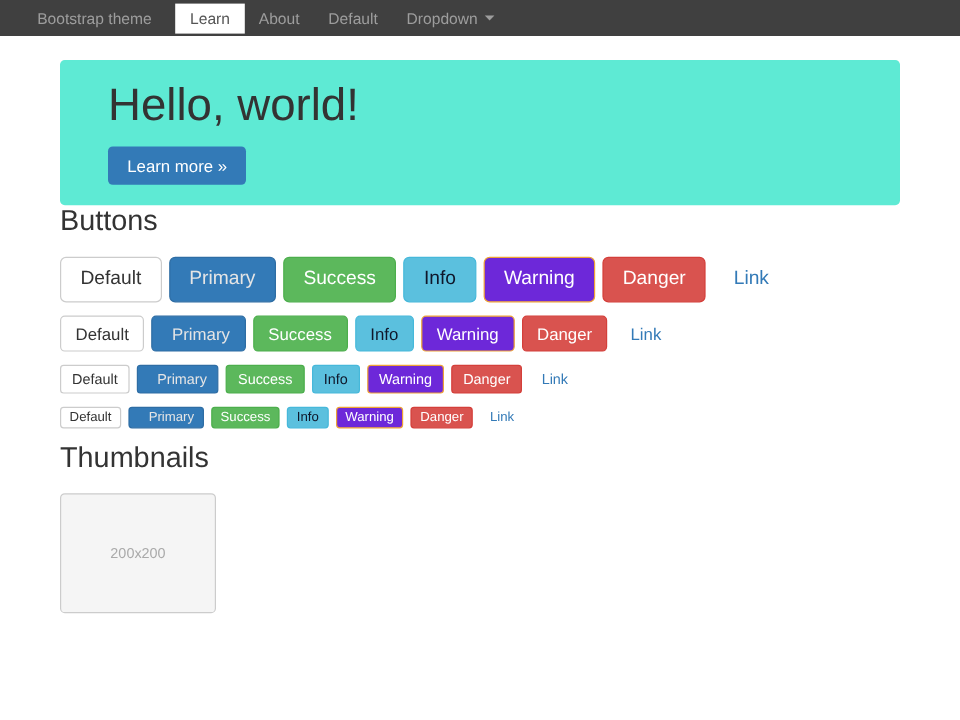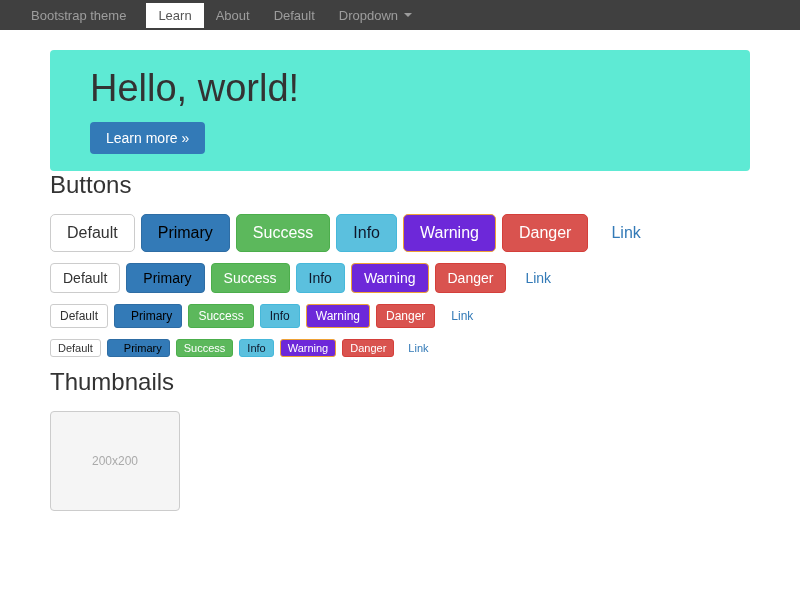--- a/index.html
+++ b/index.html
@@ -107,21 +107,21 @@
     .btn-lg { padding: 9px 16px; font-size: 16px; border-radius: 5px; }
     
     .btn-md { padding: 6px 12px; font-size: 14px; }
     
     .btn-sm { padding: 4px 9px; font-size: 12px; border-radius: 3px; }
     
     .btn-xs { padding: 2px 7px; font-size: 11px; border-radius: 3px; }
 
     
     .btn-default { background: #fff; color: #333; border-color: #ccc; }
-    .btn-primary { background: #337ab7; color: #000000; border-color: #2e6da4; padding-left: 16px; }
+    .btn-primary { background: #337ab7; color: #e5e5e5; border-color: #2e6da4; padding-left: 16px; }
     .btn-success { background: #5cb85c; color: #fff; border-color: #4cae4c; }
     .btn-info    { background: #5bc0de; color: #0f172a; border-color: #46b8da; }
     .btn-warning { background: #6d28d9; color: #fff; border-color: #eea236; }
     .btn-danger  { background: #d9534f; color: #fff; border-color: #d43f3a; }
     .btn-link    { background: transparent; color: #337ab7; border-color: transparent; text-decoration: none; }
 
     
     .thumbnails-section { margin-top: 10px; }
     .thumbnail-box {
       width: 130px;

